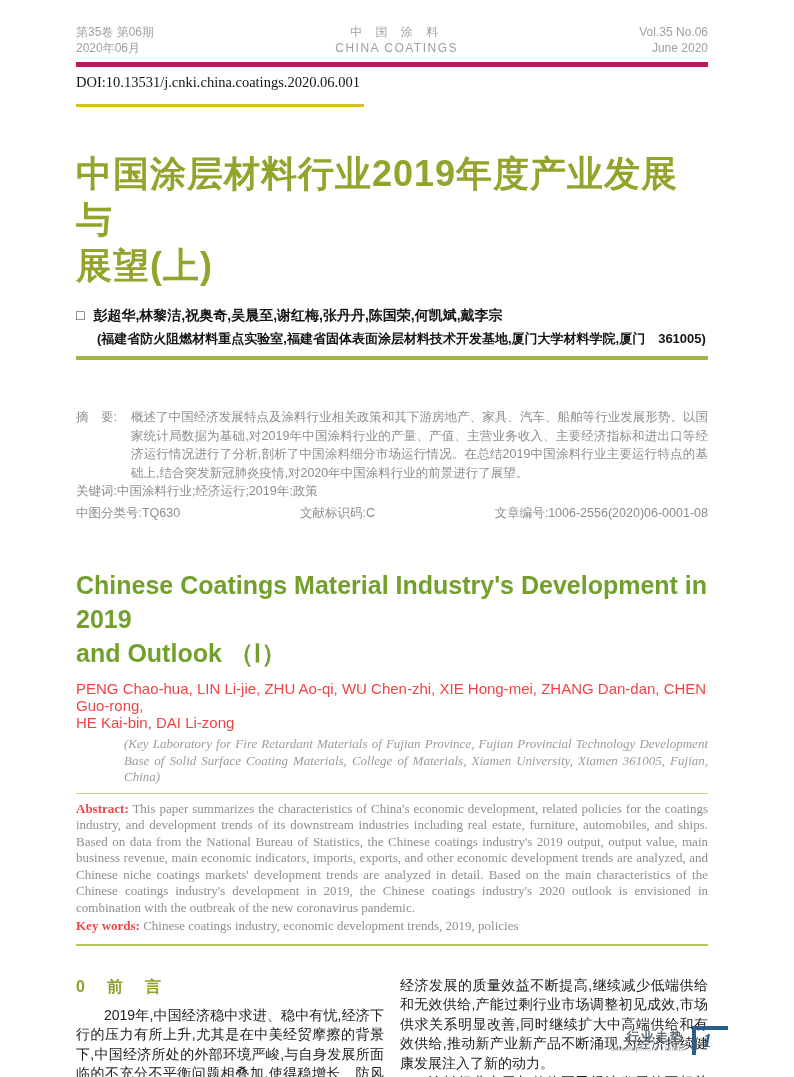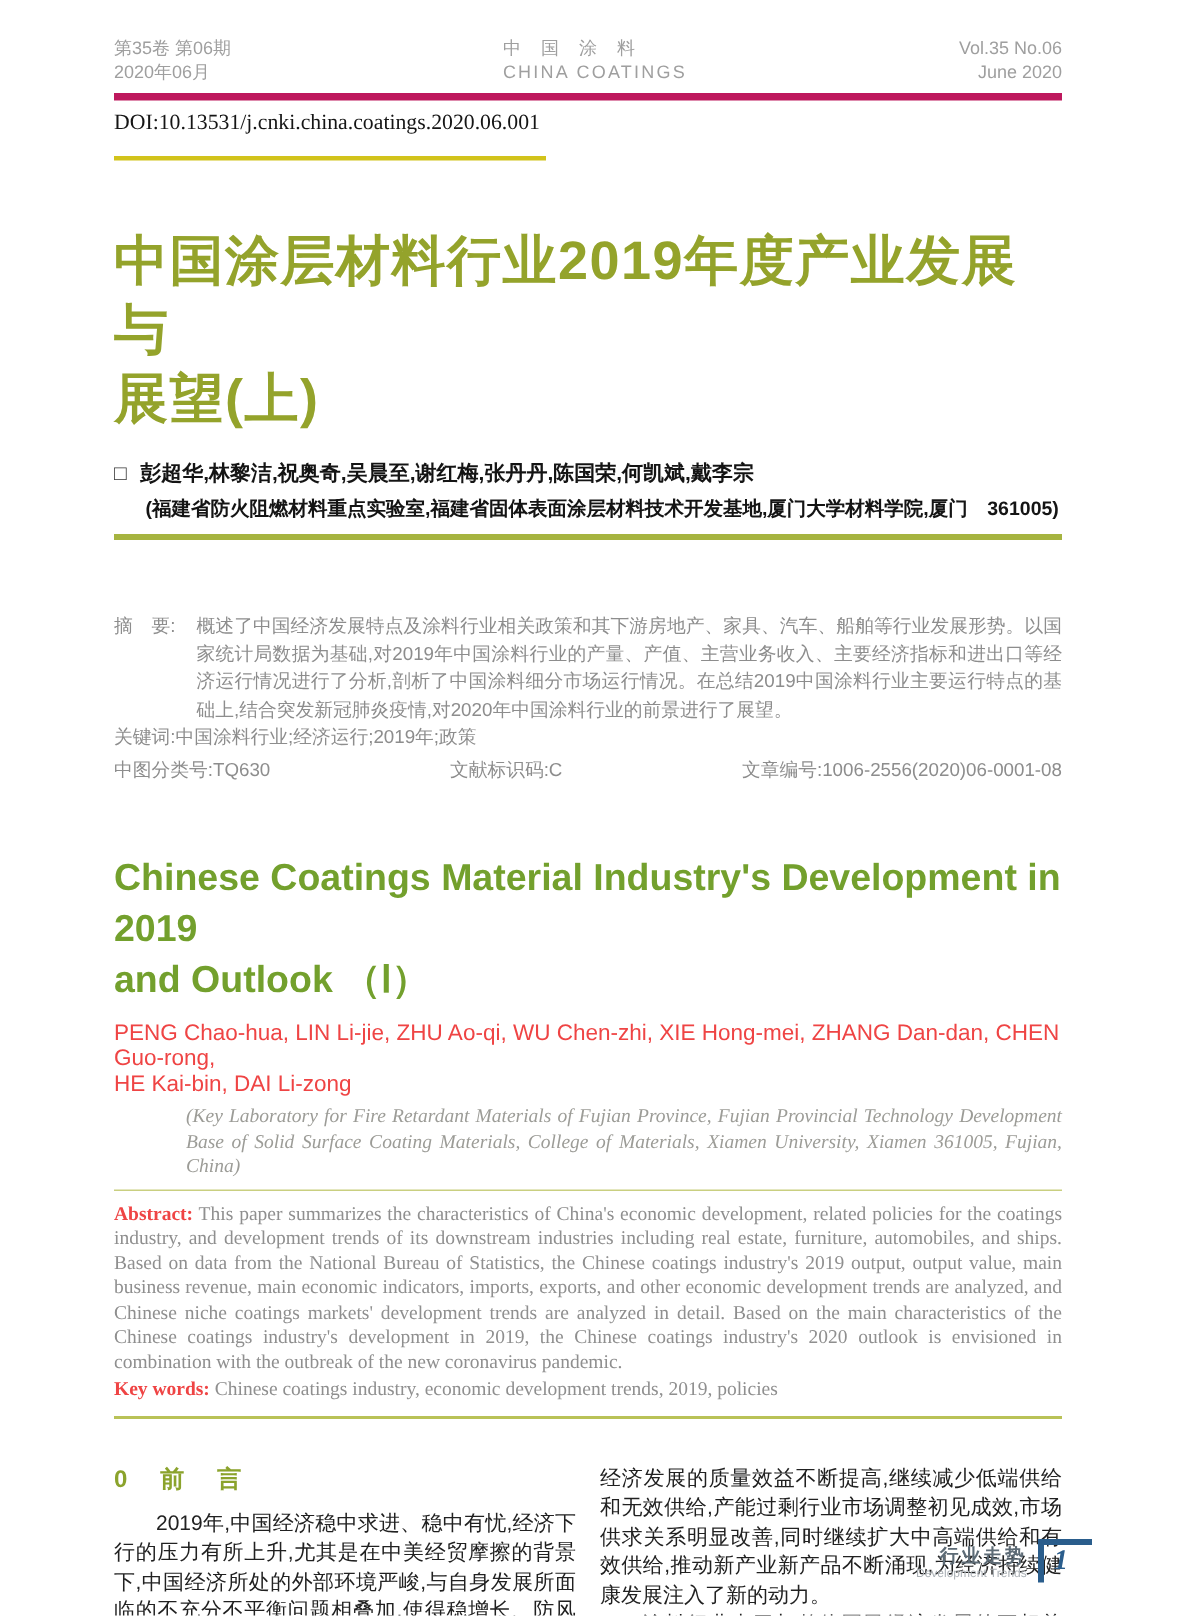--- a/index.html
+++ b/index.html
@@ -6,21 +6,21 @@
   body{
     width:794px;height:1077px;background:#ffffff;position:relative;
     font-family:"Liberation Sans",sans-serif;overflow:hidden;
     -webkit-font-smoothing:antialiased;
   }
   .content{position:absolute;left:76px;top:24px;width:632px;}
 
   
   .jhdr{display:flex;justify-content:space-between;color:#9f9f9f;
         font-size:12px;line-height:16px;padding-bottom:6px;border-bottom:5px solid #be185d;}
-  .jhdr .c{}
+  .jhdr .c{text-align:center;}
   .jhdr .r{text-align:right;}
   .jcn{letter-spacing:5px;}
   .jen{letter-spacing:1.5px;}
 
   .doi{font-family:"Liberation Serif",serif;color:#151515;font-size:14.5px;line-height:18px;margin-top:6px;}
   .doi-underline{width:288px;height:3px;background:#d2c31b;margin-top:13px;}
 
   .title-cn{margin-top:44px;color:#94a32b;font-weight:bold;font-size:36px;line-height:46px;letter-spacing:1px;}
 
   .authors-cn{margin-top:17px;font-size:14px;line-height:18px;font-weight:bold;color:#141414;}

